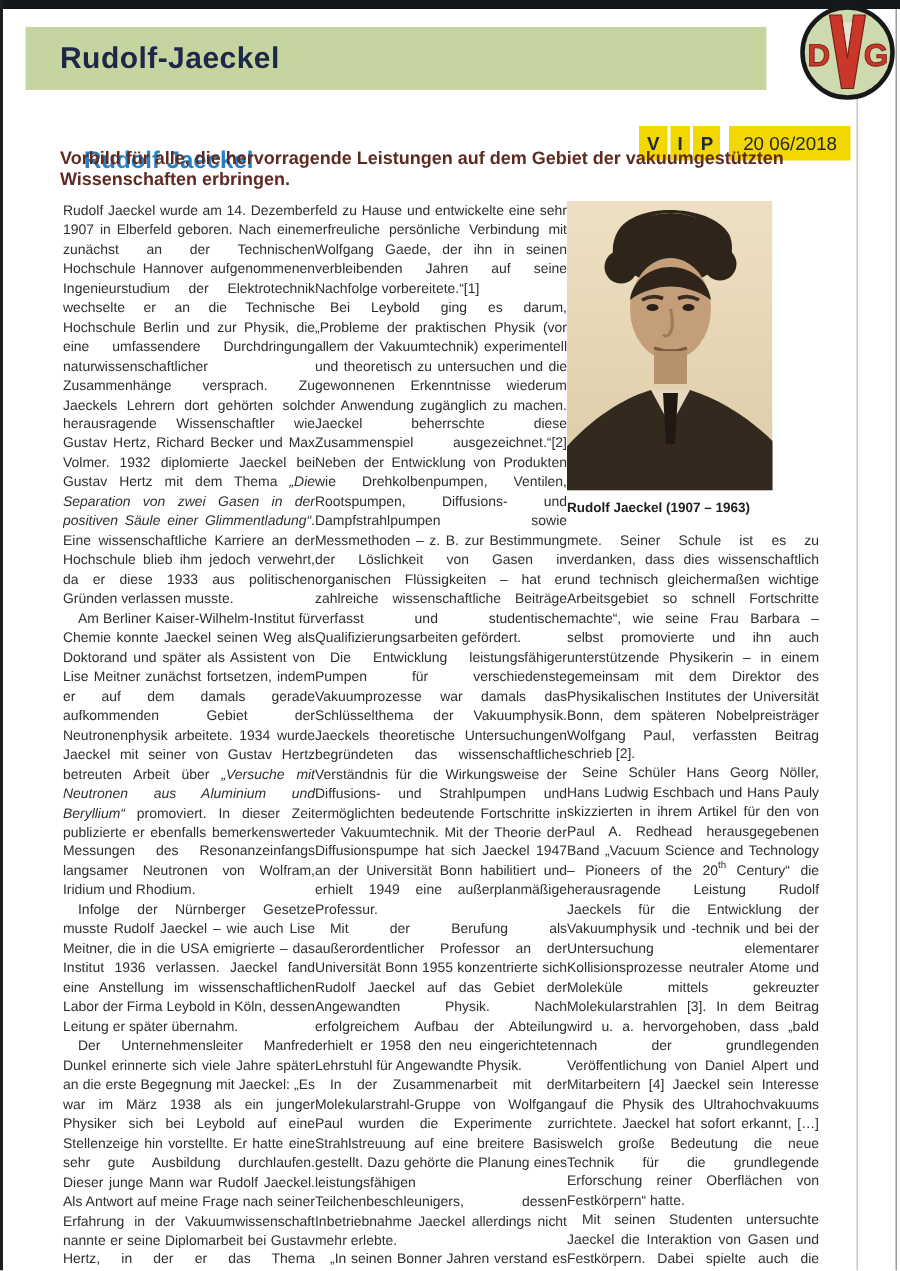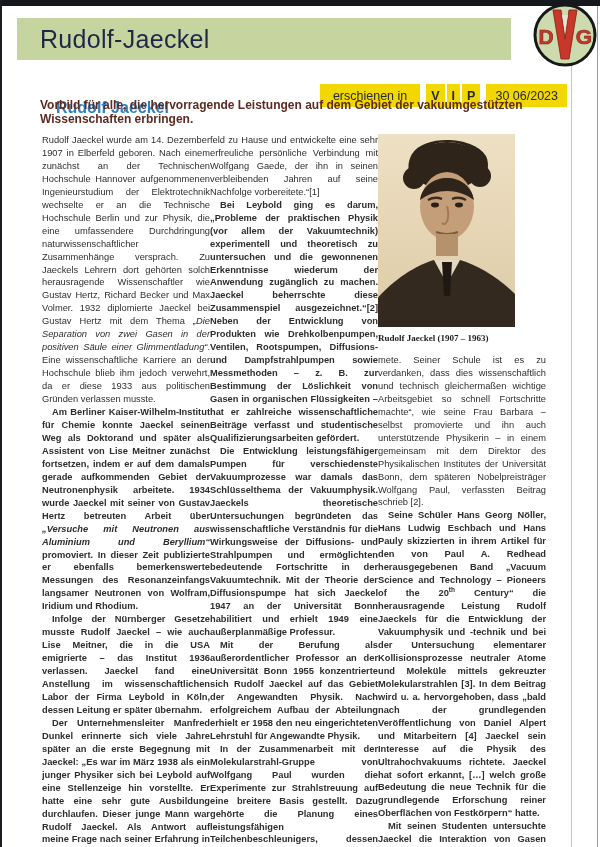--- a/index.html
+++ b/index.html
@@ -7,37 +7,37 @@
     --badge-yellow:#f3d701; --intro-maroon:#5d2b22; --body-text:#2e2e2e; --logo-red:#c8372a;
   }
   *{box-sizing:border-box;}
   html,body{margin:0;padding:0;}
   body{width:600px;height:847px;background:#ffffff;font-family:"Liberation Sans",sans-serif;position:relative;overflow:hidden;}
   .top-strip{position:absolute;left:0;top:0;width:600px;height:6px;background:#14171c;}
   .left-edge{position:absolute;left:0;top:0;width:2px;height:847px;background:#1a1d22;}
   .v-rule{position:absolute;left:571px;top:62px;height:785px;width:1px;background:#c7c7c7;}
   .page-edge{position:absolute;left:597px;top:6px;height:841px;width:1px;background:#9b9b9b;}
   .header-bar{position:absolute;left:17px;top:18px;width:494px;height:42px;background:var(--accent-green,#c6d5a0);}
-  .header-title{display:block;line-height:42px;padding-left:23px;font-size:25px;font-weight:normal;color:var(--title-navy,#1d2747);letter-spacing:.3px;}
+  .header-title{display:block;line-height:42px;padding-left:23px;font-size:20px;font-weight:bold;color:var(--title-navy,#1d2747);letter-spacing:.3px;}
   .logo{position:absolute;left:531px;top:1px;width:68px;height:68px;}
   .article-title{position:absolute;left:40px;top:83px;font-size:16px;font-weight:bold;color:var(--heading-blue,#2b80c3);}
   .badges{position:absolute;top:84px;right:33px;display:flex;align-items:stretch;gap:6px;height:23px;}
   .badge{background:var(--badge-yellow,#f3d701);color:#232a33;font-size:12.5px;display:flex;align-items:center;}
   .badge.published{padding:0 13px;}
   .vip-group{display:flex;gap:2px;}
   .badge.vip{font-weight:bold;padding:0 5px;min-width:9px;justify-content:center;}
   .badge.date{padding:0 9px;}
   .intro-line{position:absolute;left:40px;top:98px;width:530px;font-size:12px;font-weight:bold;color:var(--intro-maroon,#5d2b22);}
   .columns{position:absolute;left:42px;top:134px;width:526px;height:713px;display:flex;gap:0;overflow:hidden;}
   .col{width:168px;}
   .col-text p{margin:0;font-size:9.3px;line-height:12.95px;text-align:justify;color:var(--body-text,#2e2e2e);}
-  .col-text p.indent{text-indent:10px;font-weight:bold;}
+  .col-text p.indent{text-indent:10px;}
   .col-text .it{font-style:italic;}
   .col-text .sup{vertical-align:super;font-size:6.5px;line-height:0;}
-  figure{margin:0;font-family:Liberation Serif, serif;}
+  figure{margin:0;}
   .photo-frame{width:137px;height:193px;display:block;}
   .photo-caption{display:block;margin:6px 0 11px 0;font-size:9px;font-weight:bold;color:#1c1c1c;}
 </style>
 </head>
 <body>
 
 <div class="top-strip"></div>
 <div class="left-edge"></div>
 <div class="v-rule"></div>
 <div class="page-edge"></div>
@@ -50,27 +50,26 @@
   <circle cx="34" cy="34" r="30" fill="#ccdaae" stroke="#16181a" stroke-width="3"></circle>
   <text x="15" y="43" font-family="Liberation Sans, sans-serif" font-size="21" font-weight="bold" fill="#c8372a" stroke="#7a1f16" stroke-width="0.6" text-anchor="middle">D</text>
   <text x="53" y="43" font-family="Liberation Sans, sans-serif" font-size="21" font-weight="bold" fill="#c8372a" stroke="#7a1f16" stroke-width="0.6" text-anchor="middle">G</text>
   <path d="M22,9 L30,9 L34,38 L38,9 L46,9 L38,58 L30,58 Z" fill="#c8372a" stroke="#7a1f16" stroke-width="0.8"></path>
   <path d="M31,14 L37,14 L34,32 Z" fill="#e7e2d2"></path>
 </svg>
 
 <h2 class="article-title" style="margin:16px;">Rudolf Jaeckel</h2>
 
 <div class="badges">
-  <span class="badge published">erschienen in</span>
   <span class="vip-group">
     <span class="badge vip">V</span>
     <span class="badge vip">I</span>
     <span class="badge vip">P</span>
   </span>
-  <span class="badge date">30 06/2023</span>
+  <span class="badge date">20 06/2018</span>
 </div>
 
 <div class="intro-line">Vorbild für alle, die hervorragende Leistungen auf dem Gebiet der vakuumgestützten Wissenschaften erbringen.</div>
 
 <div class="columns">
   <div class="col col-text">
       <p class=""><span>Rudolf Jaeckel wurde am 14. Dezember 1907 in Elberfeld geboren. Nach einem zunächst an der Technischen Hochschule Hannover aufgenommenen Ingenieurstudium der Elektrotechnik wechselte er an die Technische Hochschule Berlin und zur Physik, die eine umfassendere Durchdringung naturwissenschaftlicher Zusammenhänge versprach. Zu Jaeckels Lehrern dort gehörten solch herausragende Wissenschaftler wie Gustav Hertz, Richard Becker und Max Volmer. 1932 diplomierte Jaeckel bei Gustav Hertz mit dem Thema </span><span class="it">„Die Separation von zwei Gasen in der positiven Säule einer Glimmentladung“</span><span>. Eine wissenschaftliche Karriere an der Hochschule blieb ihm jedoch verwehrt, da er diese 1933 aus politischen Gründen verlassen musste.</span></p>
       <p class="indent"><span>Am Berliner Kaiser-Wilhelm-Institut für Chemie konnte Jaeckel seinen Weg als Doktorand und später als Assistent von Lise Meitner zunächst fortsetzen, indem er auf dem damals gerade aufkommenden Gebiet der Neutronenphysik arbeitete. 1934 wurde Jaeckel mit seiner von Gustav Hertz betreuten Arbeit über </span><span class="it">„Versuche mit Neutronen aus Aluminium und Beryllium“</span><span> promoviert. In dieser Zeit publizierte er ebenfalls bemerkenswerte Messungen des Resonanzeinfangs langsamer Neutronen von Wolfram, Iridium und Rhodium.</span></p>
       <p class="indent"><span>Infolge der Nürnberger Gesetze musste Rudolf Jaeckel – wie auch Lise Meitner, die in die USA emigrierte – das Institut 1936 verlassen. Jaeckel fand eine Anstellung im wissenschaftlichen Labor der Firma Leybold in Köln, dessen Leitung er später übernahm.</span></p>
       <p class="indent"><span>Der Unternehmensleiter Manfred Dunkel erinnerte sich viele Jahre später an die erste Begegnung mit Jaeckel: „Es war im März 1938 als ein junger Physiker sich bei Leybold auf eine Stellenzeige hin vorstellte. Er hatte eine sehr gute Ausbildung durchlaufen. Dieser junge Mann war Rudolf Jaeckel. Als Antwort auf meine Frage nach seiner Erfahrung in der Vakuumwissenschaft nannte er seine Diplomarbeit bei Gustav Hertz, in der er das Thema Gasentladung in Vakuumröhren behandelt hatte. […] Als Physiker mit außerordentlichen Fähigkeiten war er bald in seinem Wirkungs-</span></p>

